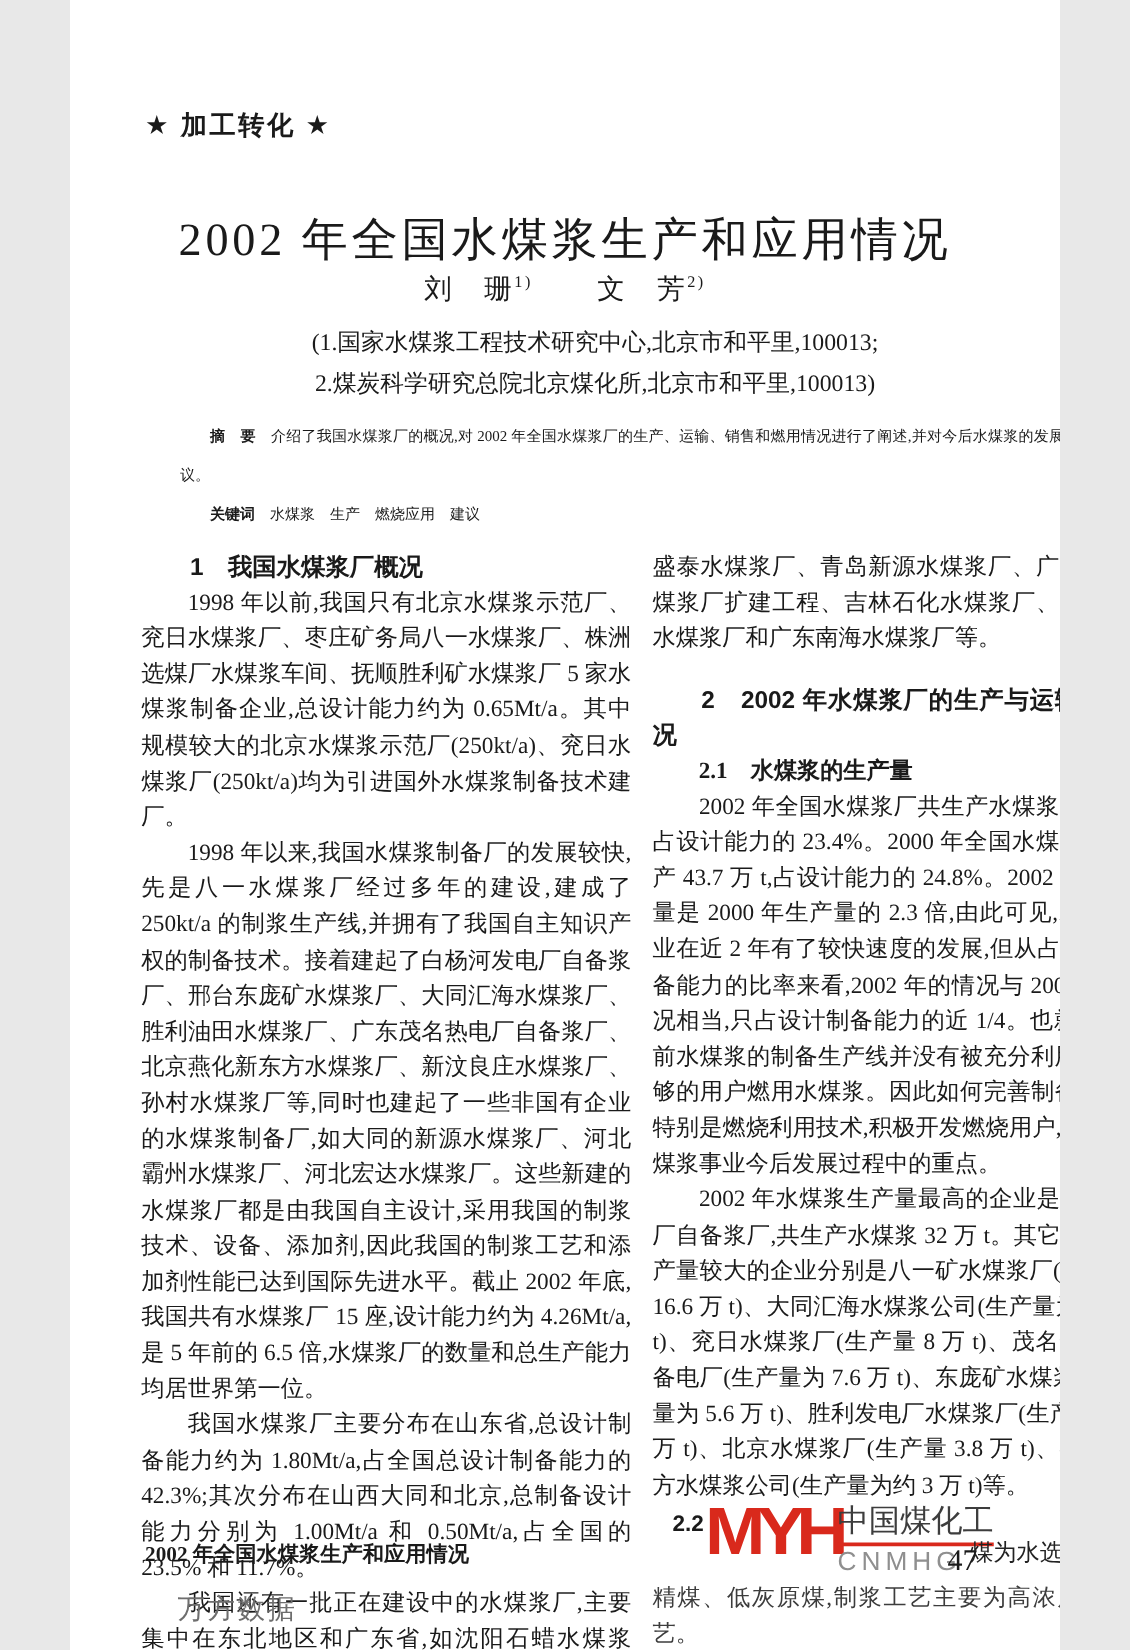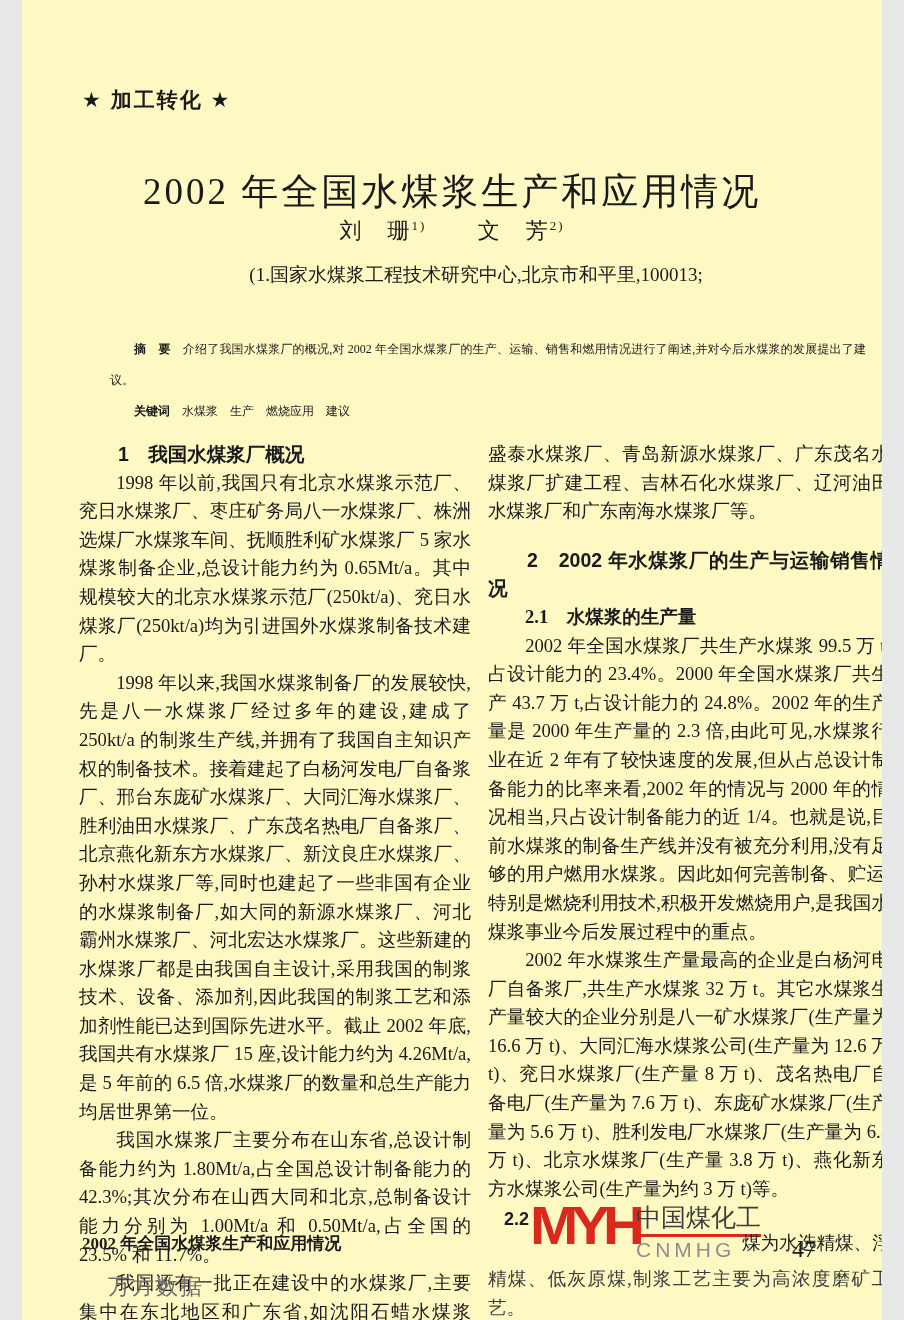--- a/index.html
+++ b/index.html
@@ -1,19 +1,19 @@
 <!DOCTYPE html>
 <html lang="zh"><head>
 <meta charset="utf-8">
 <style>
   html,body{margin:0;padding:0;background:#e8e8e8;}
   .page{
     position:relative;
-    width:860px;height:1320px;
-    background:#fef9c3;
+    width:792px;height:1320px;
+    background:#ffffff;
     margin:0 auto;
     overflow:hidden;
     font-family:"Liberation Serif","DejaVu Serif",serif;
     color:#1a1a1a;
   }
   
   .category-badge{
     position:absolute;left:60px;top:86px;
     font-size:21px;font-weight:600;letter-spacing:2px;
     font-family:"Liberation Sans","DejaVu Sans",sans-serif;
@@ -111,20 +111,21 @@
 
   <h1 class="article-title">2002 年全国水煤浆生产和应用情况</h1>
 
   <div class="authors-line">
     <span class="author"><span>刘　珊</span><sup>1)</sup></span>
     <span class="author"><span>文　芳</span><sup>2)</sup></span>
   </div>
 
   <div class="affiliations">
     <div>(1.国家水煤浆工程技术研究中心,北京市和平里,100013;</div>
+    <div>2.煤炭科学研究总院北京煤化所,北京市和平里,100013)</div>
   </div>
 
   <div class="abstract-block">
     <p><span class="label-bold">摘　要</span>　<span>介绍了我国水煤浆厂的概况,对 2002 年全国水煤浆厂的生产、运输、销售和燃用情况进行了阐述,并对今后水煤浆的发展提出了建议。</span></p>
     <p class="keywords-line"><span class="label-bold">关键词</span>　<span>水煤浆　生产　燃烧应用　建议</span></p>
   </div>
 
   <div class="col col-left">
     <p class="sec-h1">1　我国水煤浆厂概况</p>
     <p>1998 年以前,我国只有北京水煤浆示范厂、兖日水煤浆厂、枣庄矿务局八一水煤浆厂、株洲选煤厂水煤浆车间、抚顺胜利矿水煤浆厂 5 家水煤浆制备企业,总设计能力约为 0.65Mt/a。其中规模较大的北京水煤浆示范厂(250kt/a)、兖日水煤浆厂(250kt/a)均为引进国外水煤浆制备技术建厂。</p>

